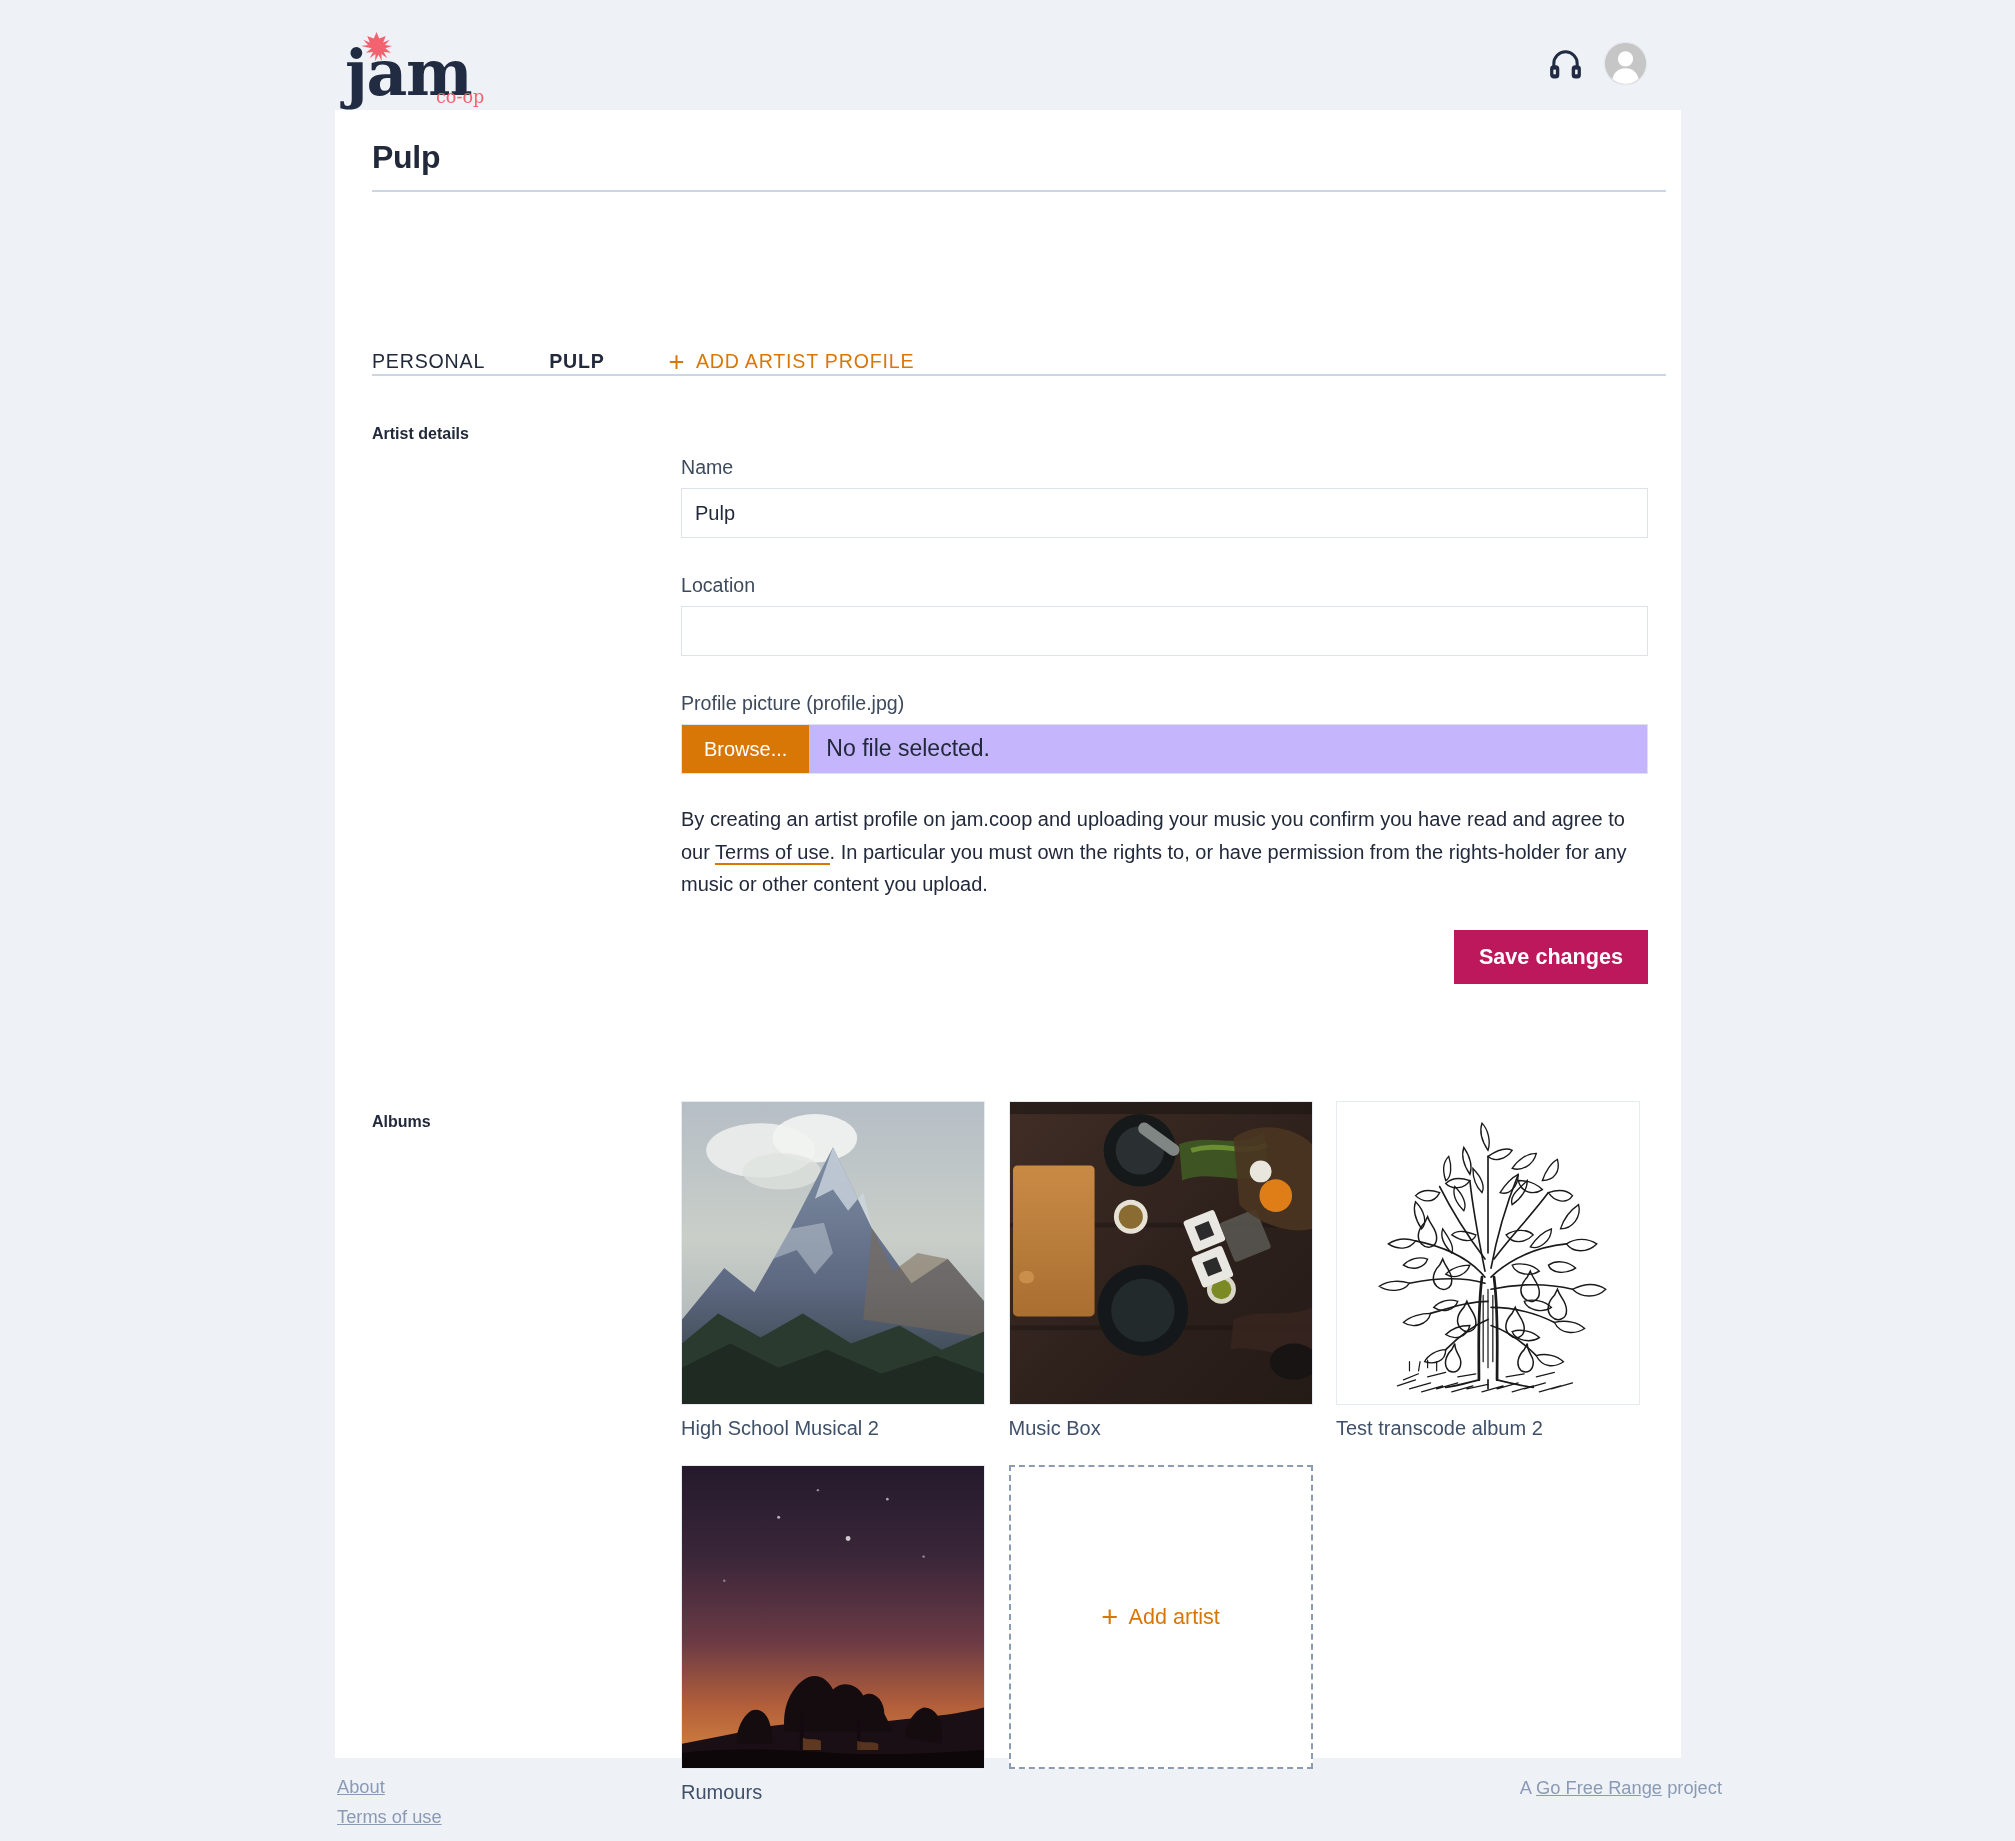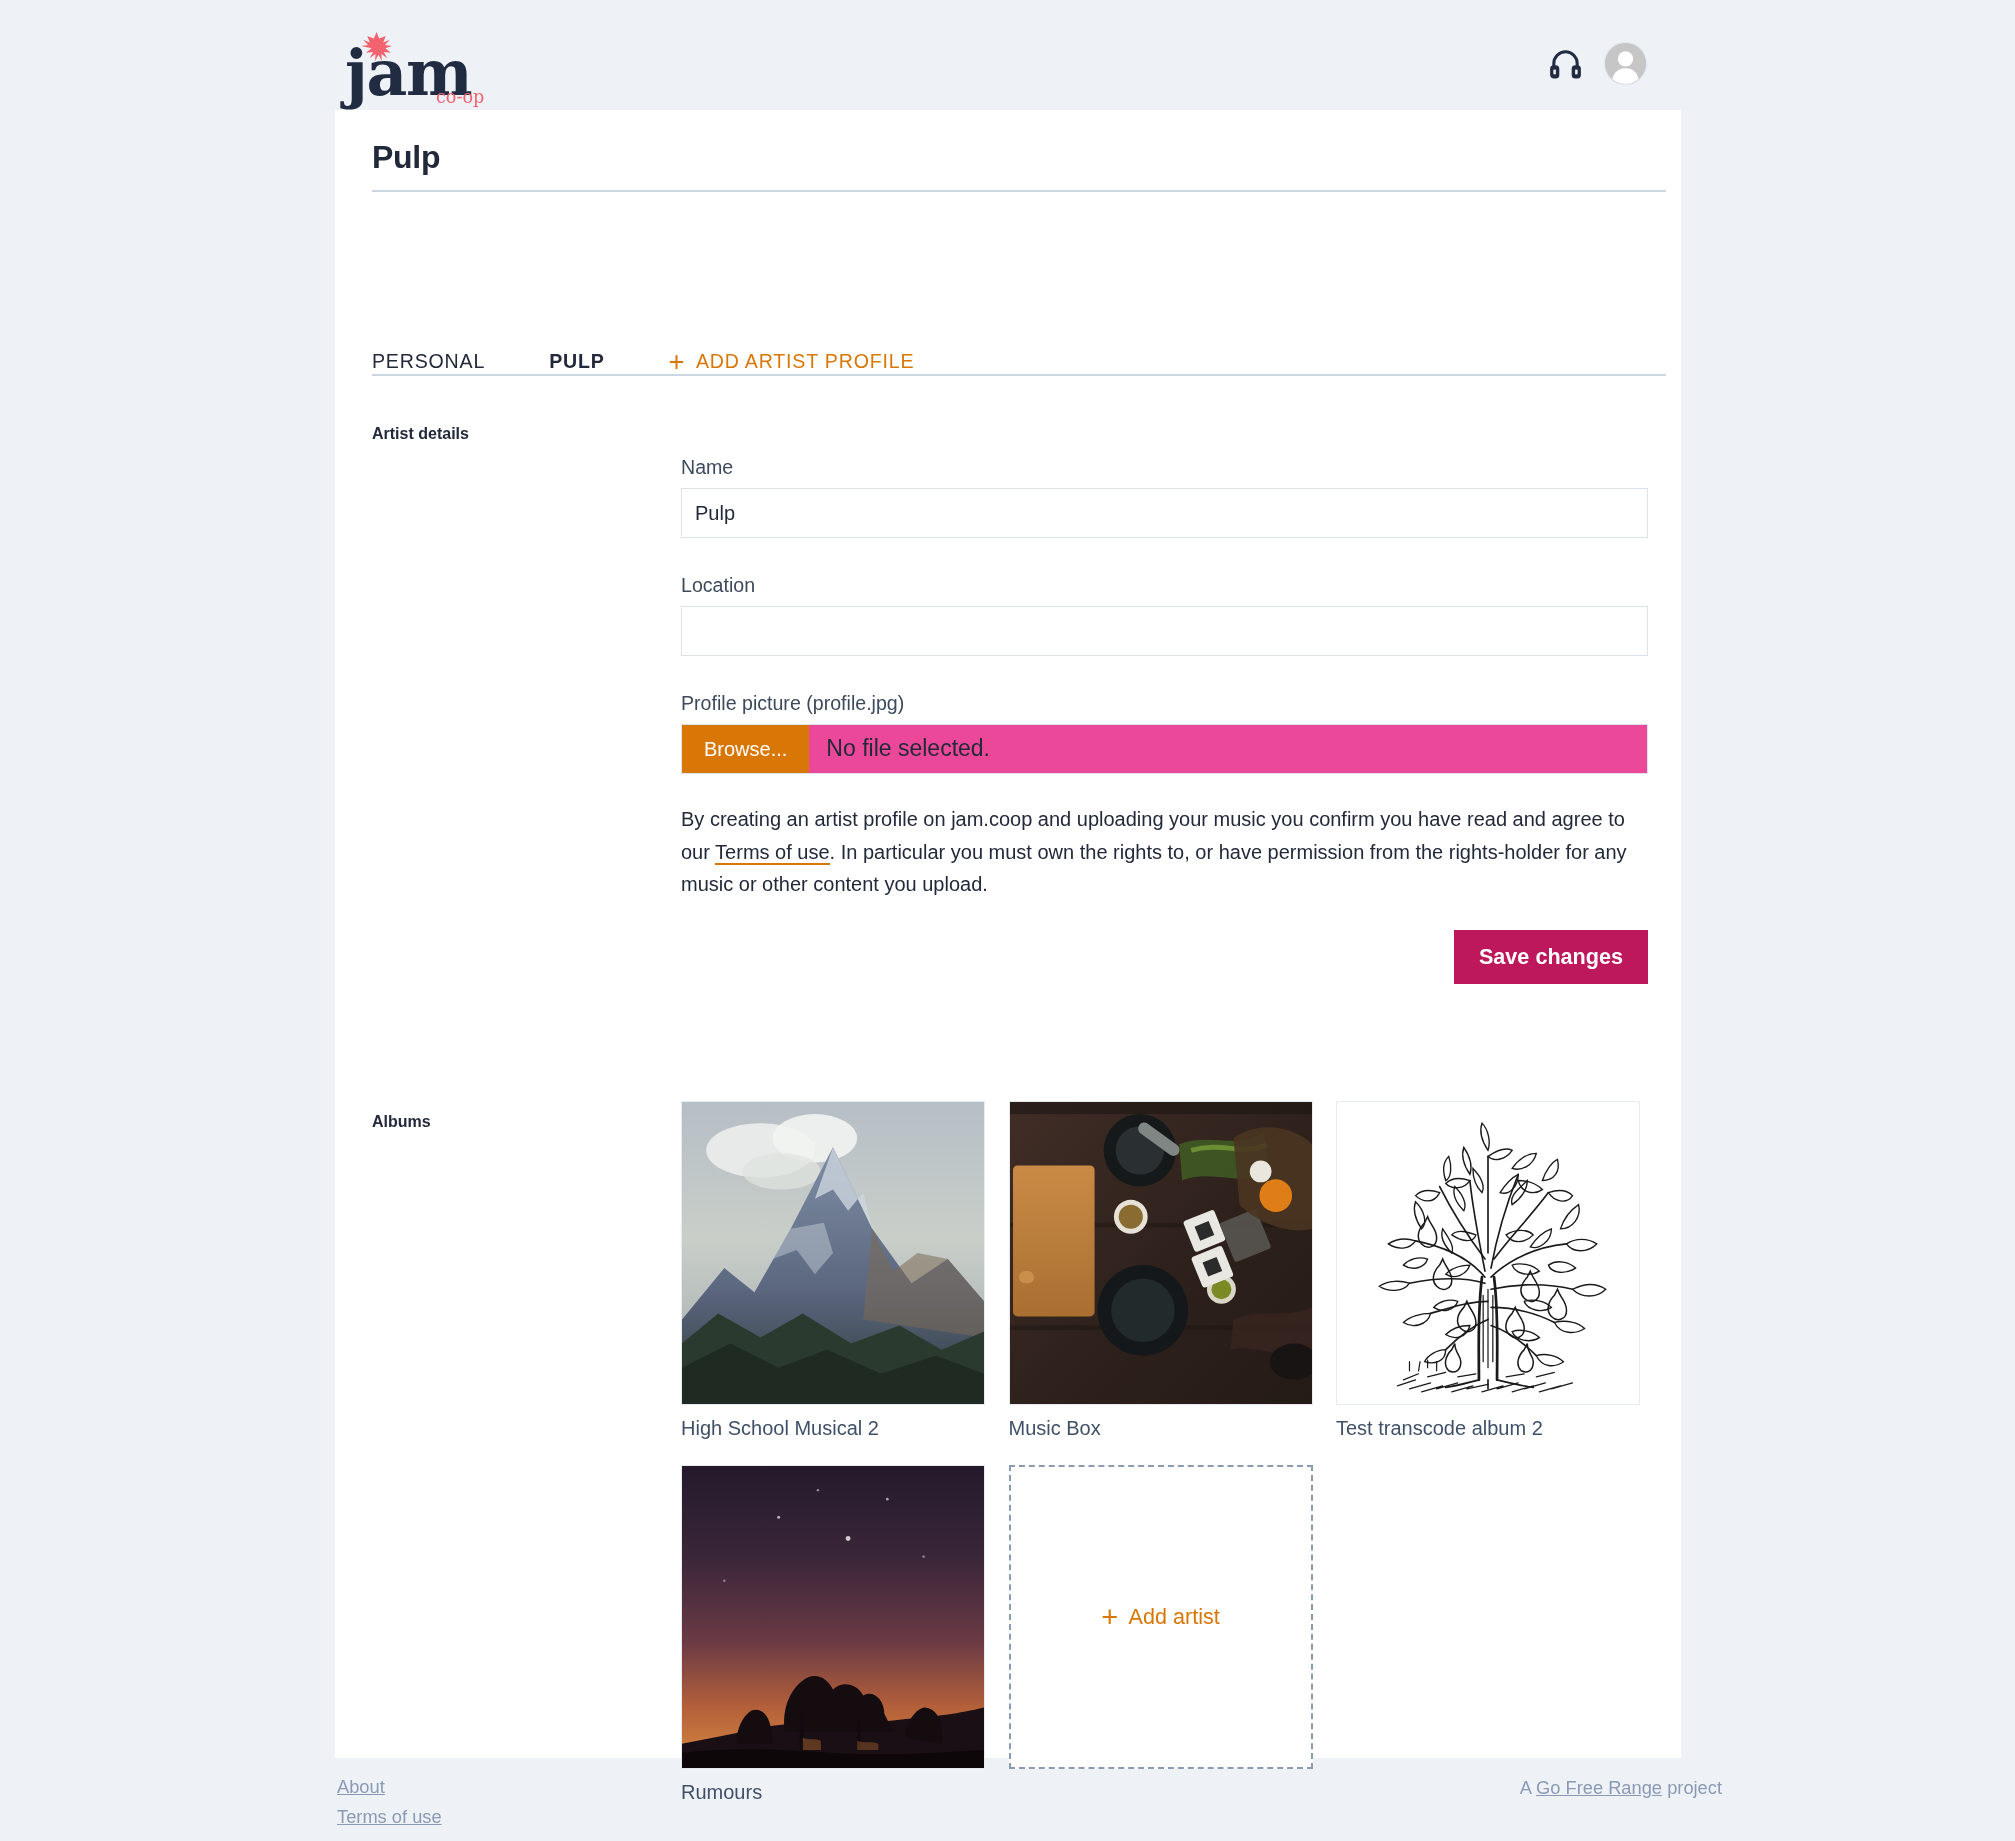--- a/index.html
+++ b/index.html
@@ -188,21 +188,21 @@
   .field-block { margin-bottom: 17px; margin-top: 36px; }
   .field-block.loc { margin-bottom: 15.7px; }
 
   
   .file-row {
     display: flex;
     align-items: stretch;
     width: 967px;
     height: 50px;
     border: 1.3px solid #dde3ec;
-    background: #ec4899;
+    background: #c4b5fd;
     overflow: hidden;
   }
   .browse-btn {
     background: #d97706;
     color: #ffffff;
     border: none;
     font-family: "Liberation Sans", sans-serif;
     font-size: 20px;
     padding: 0 22px;
     cursor: pointer;

